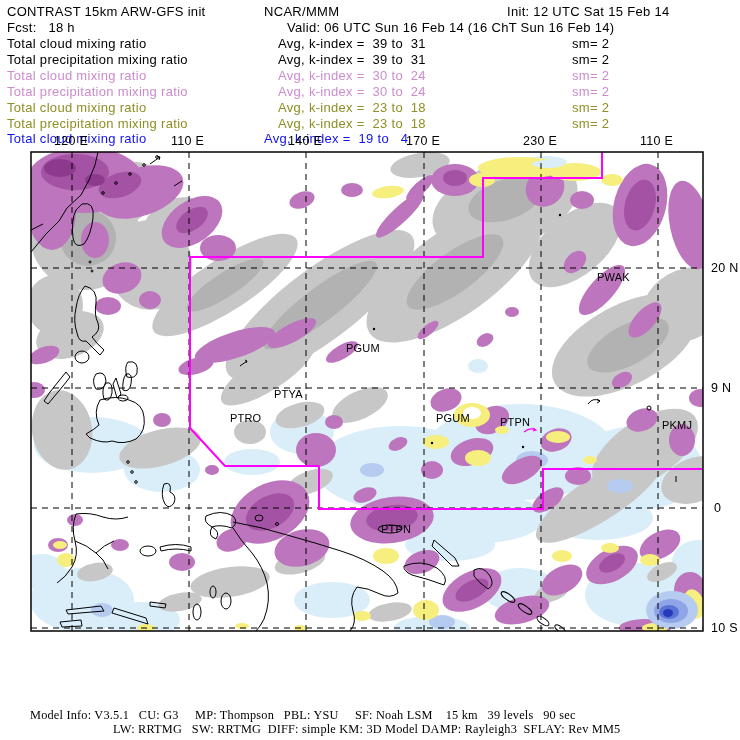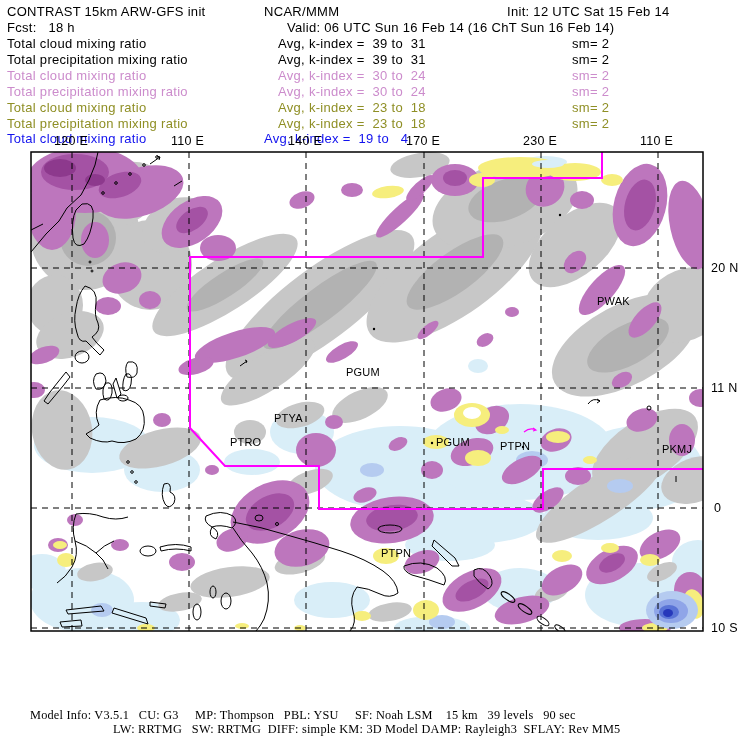--- a/index.html
+++ b/index.html
@@ -5,21 +5,21 @@
   html,body{margin:0;padding:0;}
   body{
     width:740px;height:740px;position:relative;background:#fff;
     font-family:"Liberation Sans",sans-serif;color:#000;overflow:hidden;
   }
   .t{position:absolute;white-space:pre;font-size:13px;line-height:15px;letter-spacing:.3px;}
   .c-pink{color:var(--header-pink);}
   .c-olive{color:var(--header-olive);}
   .c-blue{color:var(--header-blue);}
   .lonlab,.latlab{position:absolute;white-space:pre;font-size:12.5px;letter-spacing:.3px;}
-  .stn{position:absolute;white-space:pre;font-size:11px;letter-spacing:.2px;z-index:5;margin-top:24px;}
+  .stn{position:absolute;white-space:pre;font-size:11px;letter-spacing:.2px;z-index:5;}
   .foot{position:absolute;white-space:pre;font-size:12.3px;letter-spacing:.2px;font-family:Liberation Serif, serif;}
   svg{position:absolute;left:0;top:0;}
   .coast{stroke:#000;stroke-width:1;fill:none;}
   .coastf{stroke:#000;stroke-width:1;fill:none;}
   .grid{stroke:#000;stroke-width:1;stroke-dasharray:6 5;fill:none;}
   .f-g1{fill:var(--gray-light);}  .f-g2{fill:var(--gray-dark);}
   .f-p1{fill:var(--purple);}      .f-p2{fill:var(--purple-dark);}
   .f-p3{fill:var(--purple-darkest);}
   .f-y{fill:var(--yellow);}
   .f-b1{fill:var(--blue-pale);}   .f-b2{fill:var(--blue-mid);}
@@ -64,21 +64,21 @@
 <div class="t c-blue" style="left:264px;top:131px">Avg, k-index =  19 to   4</div>
 
 <div class="lonlab" style="left:54px;top:134px">120 E</div>
 <div class="lonlab" style="left:171px;top:134px">110 E</div>
 <div class="lonlab" style="left:288px;top:134px">140 E</div>
 <div class="lonlab" style="left:406px;top:134px">170 E</div>
 <div class="lonlab" style="left:523px;top:134px">230 E</div>
 <div class="lonlab" style="left:640px;top:134px">110 E</div>
 
 <div class="latlab" style="left:711px;top:261px">20 N</div>
-<div class="latlab" style="left:711px;top:381px">11 N</div>
+<div class="latlab" style="left:711px;top:381px">9 N</div>
 <div class="latlab" style="left:714px;top:501px">0</div>
 <div class="latlab" style="left:711px;top:621px">10 S</div>
 
 <svg width="740" height="740" viewBox="0 0 740 740">
   <defs>
     <clipPath id="mapclip">
         <rect x="31" y="152" width="672" height="479"></rect>
       </clipPath>
   </defs>
 

